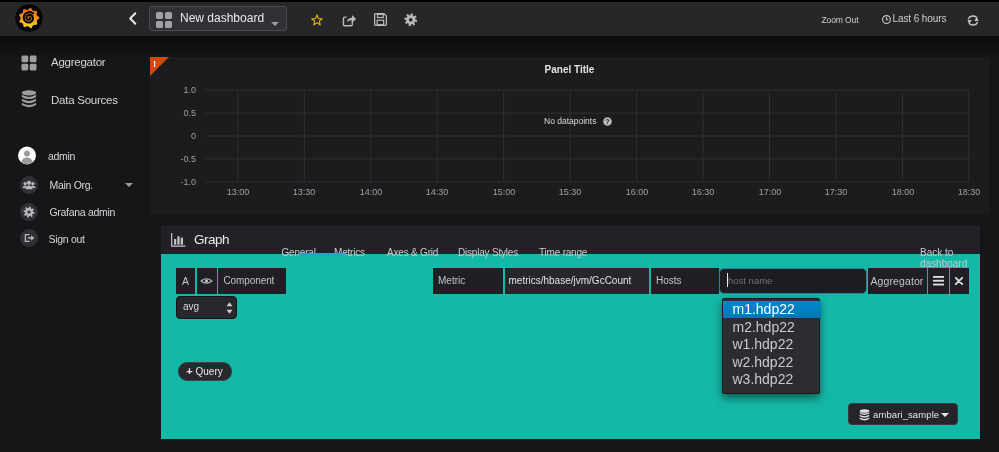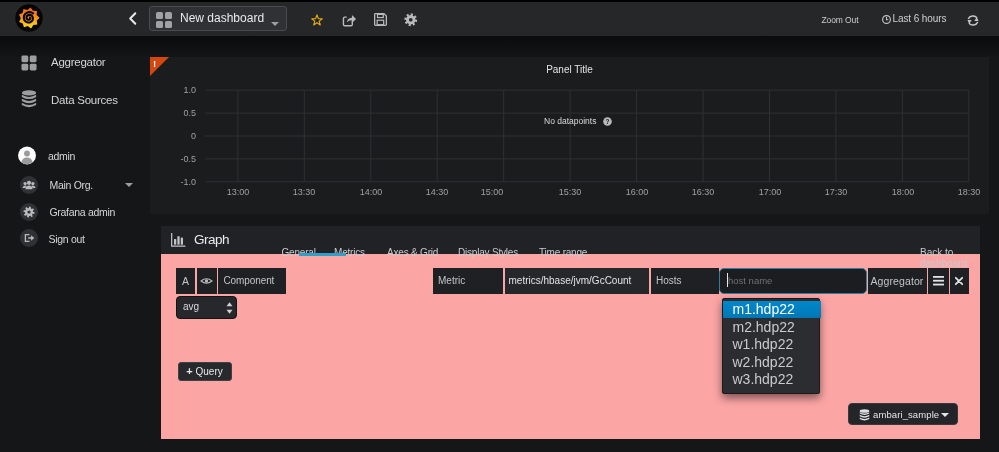--- a/index.html
+++ b/index.html
@@ -9,42 +9,42 @@
 #navbar{left:0;top:2px;width:999px;height:34px;background:#262729;}
 #navshadow{left:0;top:36px;width:999px;height:21px;background:linear-gradient(rgba(0,0,0,0.5),rgba(0,0,0,0.05));}
 #newdash{left:149px;top:6px;width:138px;height:25px;background:#303134;border:1px solid #4a4b4e;border-radius:3px;}
 #newdash .txt{position:absolute;left:30px;top:4px;font-size:12px;color:#e9eaec;}
 .gsq{position:absolute;width:7px;height:7px;background:#a0a1a3;border-radius:1.5px;}
 #sidebar .item{position:absolute;color:#d5d6d8;white-space:nowrap;}
 .s1{font-size:11.5px;letter-spacing:-0.25px;}
 .s2{font-size:10.5px;letter-spacing:-0.3px;text-align:right;}
 .panel{background:#1b1c1e;}
 #chartpanel{left:150px;top:57px;width:839px;height:157px;}
-#ptitle{position:absolute;left:0;top:7px;width:839px;text-align:center;font-size:10px;font-weight:normal;color:#e3e4e6;}
+#ptitle{position:absolute;left:0;top:7px;width:839px;text-align:center;font-size:10px;font-weight:bold;color:#e3e4e6;}
 .corner{position:absolute;left:0;top:0;width:0;height:0;border-top:19px solid #d4470e;border-right:19px solid transparent;}
 .corner .ex{position:absolute;left:3px;top:-18px;color:#fff;font-weight:bold;font-size:9.5px;}
 .ylab{position:absolute;width:46px;text-align:right;font-size:9px;color:#9fa0a2;}
 .xlab{position:absolute;width:44px;text-align:center;font-size:9px;color:#9fa0a2;}
 #nodata{position:absolute;left:394px;top:59px;font-size:8.5px;color:#d8d9db;}
-#editor{left:161px;top:226px;width:819px;height:213px;background:#fca5a5;}
+#editor{left:161px;top:226px;width:819px;height:213px;background:#14b8a6;}
 #edhead{position:absolute;left:0;top:0;width:819px;height:28px;background:#212226;}
 .tab{position:absolute;top:21px;font-size:10px;letter-spacing:-0.2px;color:#c9cacc;padding-left:28px;}
 .ul{position:absolute;height:2.5px;background:#2d9fc9;}
 .cell{position:absolute;top:0;height:100%;background:#1f2024;color:#c3c4c6;font-size:10px;}
 .cellL{background:#26272a;color:#e2e3e5;}
 .cell .t{position:absolute;top:7px;left:6px;white-space:nowrap;}
 #row1{position:absolute;left:14.5px;top:42px;width:793px;height:25.5px;}
 #row3{position:absolute;left:14.5px;top:94.5px;width:793px;height:25px;}
 #avgsel{position:absolute;left:15px;top:69.5px;width:61px;height:23px;background:#27282c;border-radius:4px;border:1px solid #131416;color:#d8d9db;font-size:10px;}
 #hostinput{position:absolute;top:-0.5px;left:543px;width:148px;height:26.5px;background:#1c1d20;border:1.5px solid #2d7ea2;border-radius:5px;}
 #hostinput .ph{position:absolute;left:8.5px;top:6px;color:#707173;font-size:9.5px;}
 #dropdown{position:absolute;left:560.5px;top:72px;width:98px;height:96px;background:#2c2d30;border:1px solid #1b1b1d;border-radius:2px;box-shadow:0 4px 8px rgba(0,0,0,.5);}
 #dropdown .it{position:absolute;left:0;width:98px;height:17.5px;color:#c9cacc;font-size:14px;padding-left:10px;line-height:17.5px;}
 #dropdown .sel{background:linear-gradient(#0088cc,#0077b3);color:#fff;}
-#qbtn{position:absolute;left:16.5px;top:136px;width:54px;height:18.5px;background:#28292d;border:1px solid #3f4043;border-radius:3px;color:#e6e7e9;font-size:10px;text-align:center;line-height:16px;}
+#qbtn{position:absolute;left:16.5px;top:136px;width:54px;height:18.5px;background:#28292d;border:1px solid #3f4043;border-radius:9px;color:#e6e7e9;font-size:10px;text-align:center;line-height:16px;}
 #ambari{position:absolute;left:687px;top:177px;width:110px;height:22px;background:#242528;border:1px solid #38393c;border-radius:4px;color:#e4e5e7;font-size:9.5px;letter-spacing:0.1px;}
 .caret{display:inline-block;width:0;height:0;border-left:4px solid transparent;border-right:4px solid transparent;border-top:4px solid #9c9d9f;}
 svg{position:absolute;overflow:visible;}
 </style></head>
 <body>
 <div class="abs" id="topline"></div>
 <div class="abs" id="navbar"></div>
 <div class="abs" id="navshadow"></div>
 
 <svg class="abs" style="left:15px;top:4px" width="28" height="28" viewBox="0 0 28 28">
@@ -173,21 +173,21 @@
  </svg>
  <div class="ylab" style="top:28.2px">1.0</div>
  <div class="ylab" style="top:51.1px">0.5</div>
  <div class="ylab" style="top:74px">0</div>
  <div class="ylab" style="top:96.9px">-0.5</div>
  <div class="ylab" style="top:119.8px">-1.0</div>
  <div class="xlab" style="left:66px;top:130px">13:00</div>
  <div class="xlab" style="left:132px;top:130px">13:30</div>
  <div class="xlab" style="left:199px;top:130px">14:00</div>
  <div class="xlab" style="left:265px;top:130px">14:30</div>
- <div class="xlab" style="left:320px;top:130px">15:00</div>
+ <div class="xlab" style="left:332px;top:130px">15:00</div>
  <div class="xlab" style="left:398px;top:130px">15:30</div>
  <div class="xlab" style="left:465px;top:130px">16:00</div>
  <div class="xlab" style="left:531px;top:130px">16:30</div>
  <div class="xlab" style="left:598px;top:130px">17:00</div>
  <div class="xlab" style="left:664px;top:130px">17:30</div>
  <div class="xlab" style="left:731px;top:130px">18:00</div>
  <div class="xlab" style="left:797px;top:130px">18:30</div>
  <div id="nodata">No datapoints</div>
  <svg style="left:452.5px;top:60px" width="9" height="9" viewBox="0 0 13 13">
       <circle cx="6.5" cy="6.5" r="6.2" fill="#b9babc"></circle>

